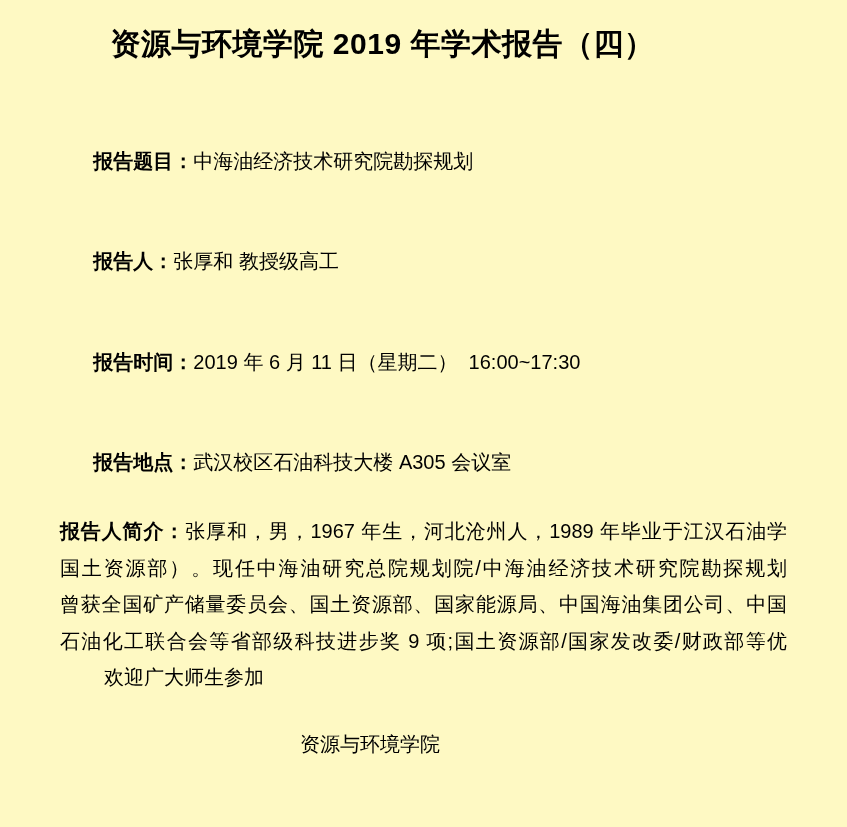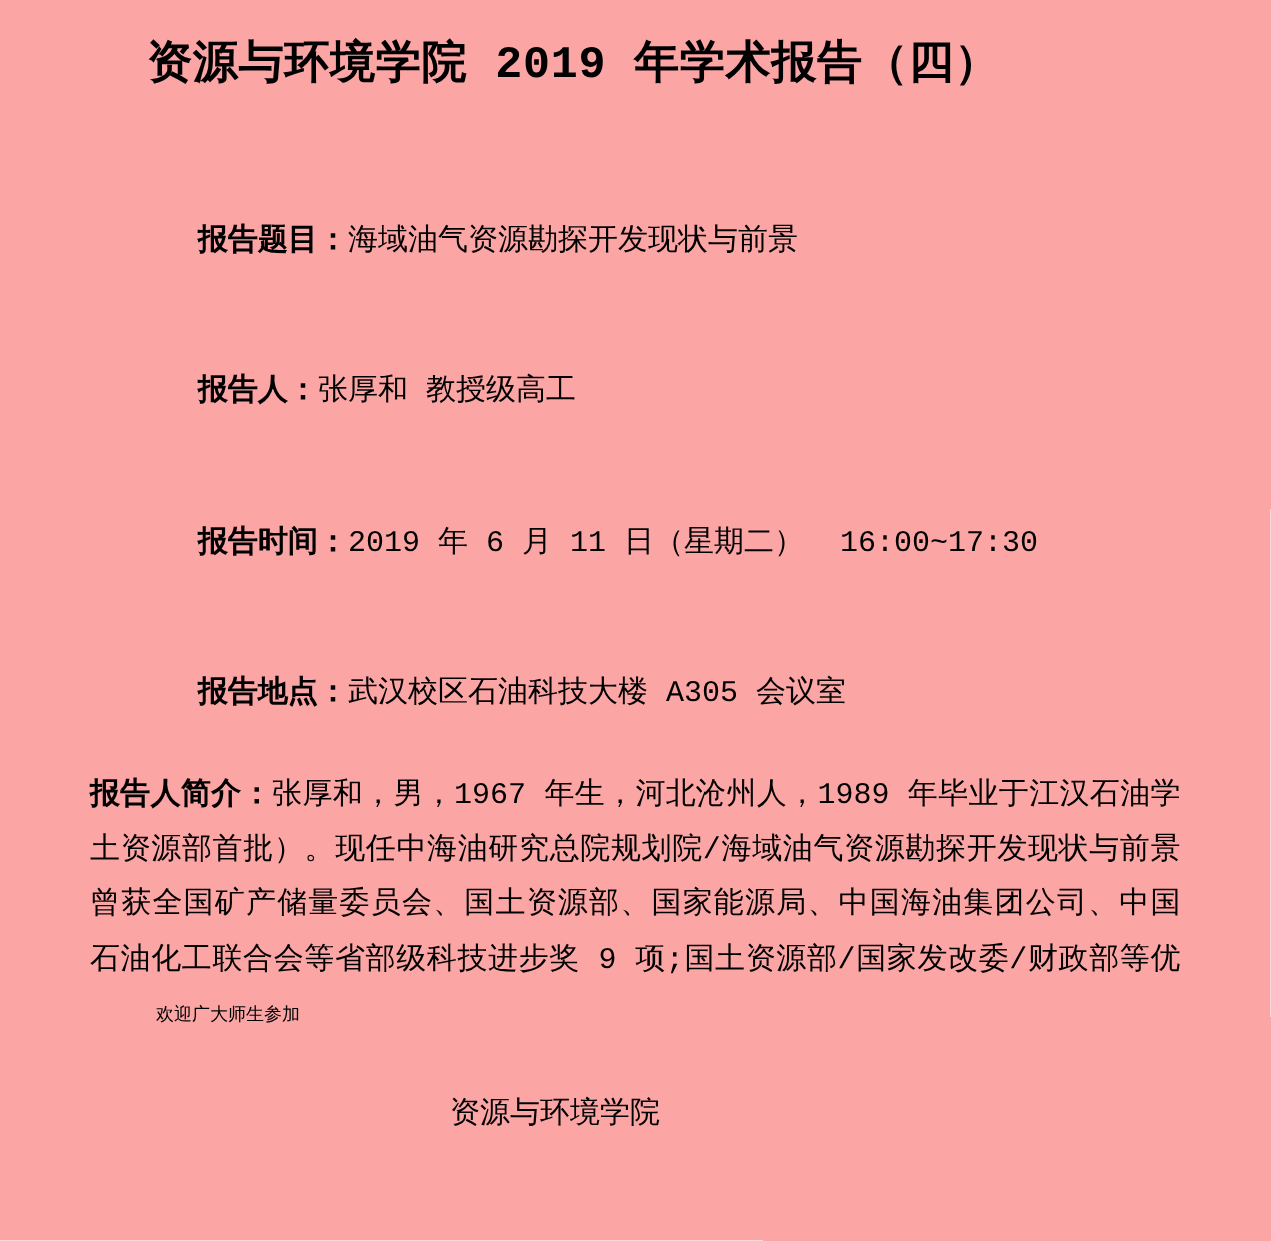--- a/index.html
+++ b/index.html
@@ -4,23 +4,23 @@
 <style>
   html, body {
     margin: 0;
     padding: 0;
     background: #ffffff;
   }
   .page {
     position: relative;
     width: 847px;
     height: 827px;
-    background: #fca5a5;
+    background: #fef9c3;
     color: #000000;
-    font-family: Liberation Mono, monospace;
+    font-family: Liberation Sans, sans-serif;
     overflow: hidden;
   }
   .doc-title {
     position: absolute;
     top: 26px;
     left: 0;
     width: 765px;              
     text-align: center;
     font-size: 30px;
     font-weight: 700;
@@ -44,21 +44,21 @@
     line-height: 36.6px;
     text-align: justify;
     text-align-last: justify;
     white-space: normal;
   }
   .bio-label { font-weight: 700; }
   .closing-line {
     position: absolute;
     top: 661px;
     left: 104px;
-    font-size: 12px;
+    font-size: 20px;
     line-height: 33px;
   }
   .signature {
     position: absolute;
     top: 728px;
     left: 300px;
     width: 487px;
     text-align: left;
     font-size: 20px;
     line-height: 32.5px;
@@ -68,41 +68,41 @@
 </head>
 <body>
 
 <div class="page">
 
   <div class="doc-title">资源与环境学院 2019 年学术报告（四）</div>
 
   <div class="doc-body">
 
     <div class="field">
-      <span class="field-label">报告题目：</span><span class="field-value">海域油气资源勘探开发现状与前景</span>
+      <span class="field-label">报告题目：</span><span class="field-value">中海油经济技术研究院勘探规划</span>
     </div>
 
     <div class="field">
       <span class="field-label">报告人：</span><span class="field-value">张厚和 教授级高工</span>
     </div>
 
 
     <div class="field">
       <span class="field-label">报告时间：</span><span class="field-value">2019 年 6 月 11 日（星期二）  16:00~17:30</span>
     </div>
 
     <div class="field">
       <span class="field-label">报告地点：</span><span class="field-value">武汉校区石油科技大楼 A305 会议室</span>
     </div>
 
     <div class="bio">
       <div class="bio-line">
         <span class="bio-label">报告人简介：</span><span>张厚和，男，1967 年生，河北沧州人，1989 年毕业于江汉石油学</span>
       </div>
-      <div class="bio-line">土资源部首批）。现任中海油研究总院规划院/海域油气资源勘探开发现状与前景</div>
+      <div class="bio-line">国土资源部）。现任中海油研究总院规划院/中海油经济技术研究院勘探规划</div>
       <div class="bio-line">曾获全国矿产储量委员会、国土资源部、国家能源局、中国海油集团公司、中国</div>
       <div class="bio-line">石油化工联合会等省部级科技进步奖 9 项;国土资源部/国家发改委/财政部等优</div>
 
     </div>
 
   </div>
 
   <div class="closing-line">欢迎广大师生参加</div>
 
   <div class="signature">

